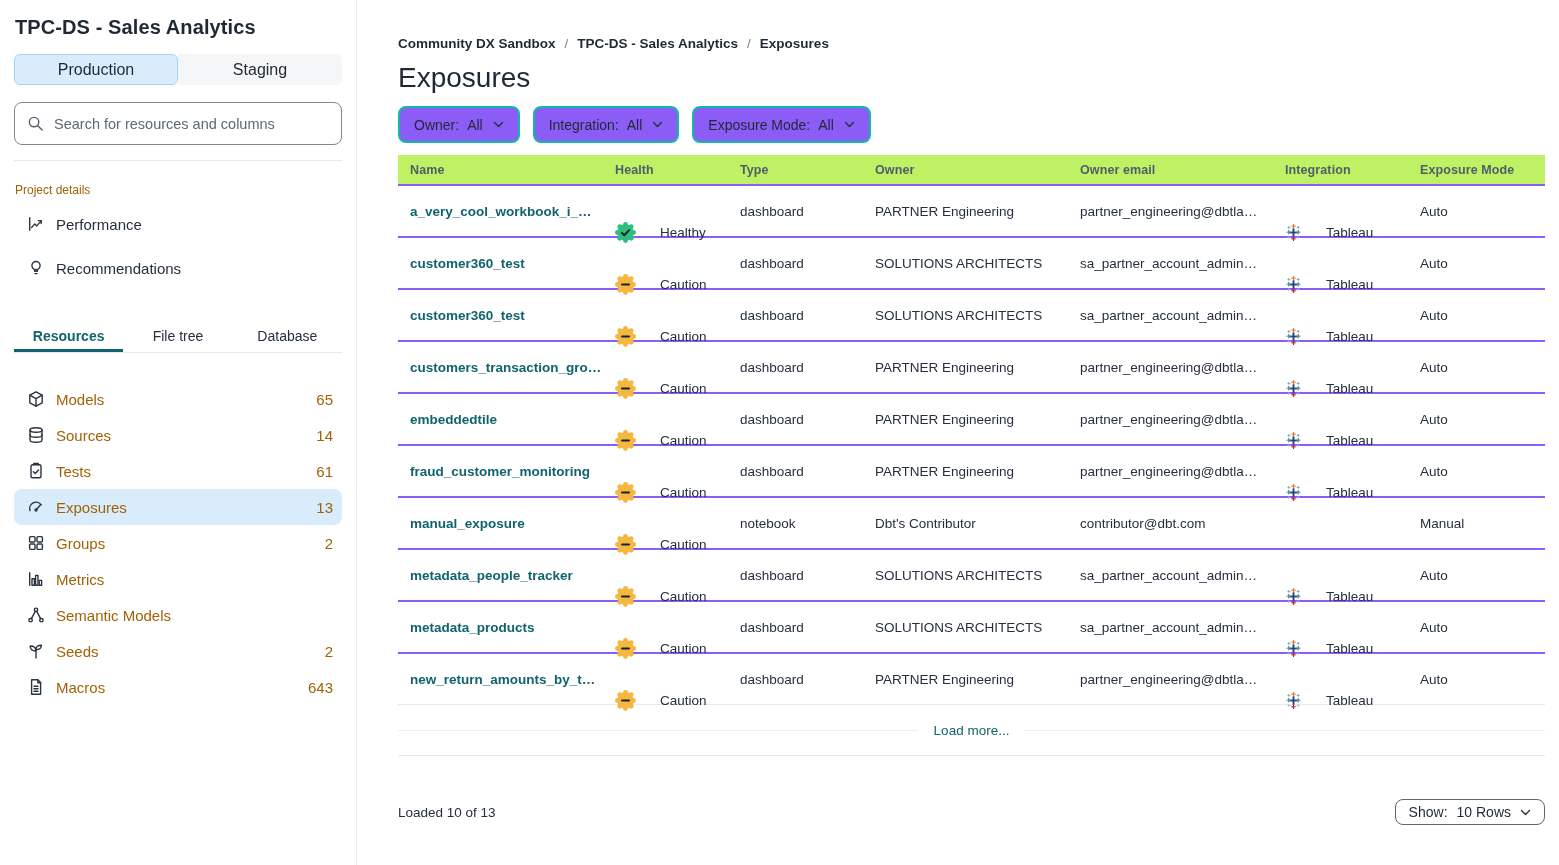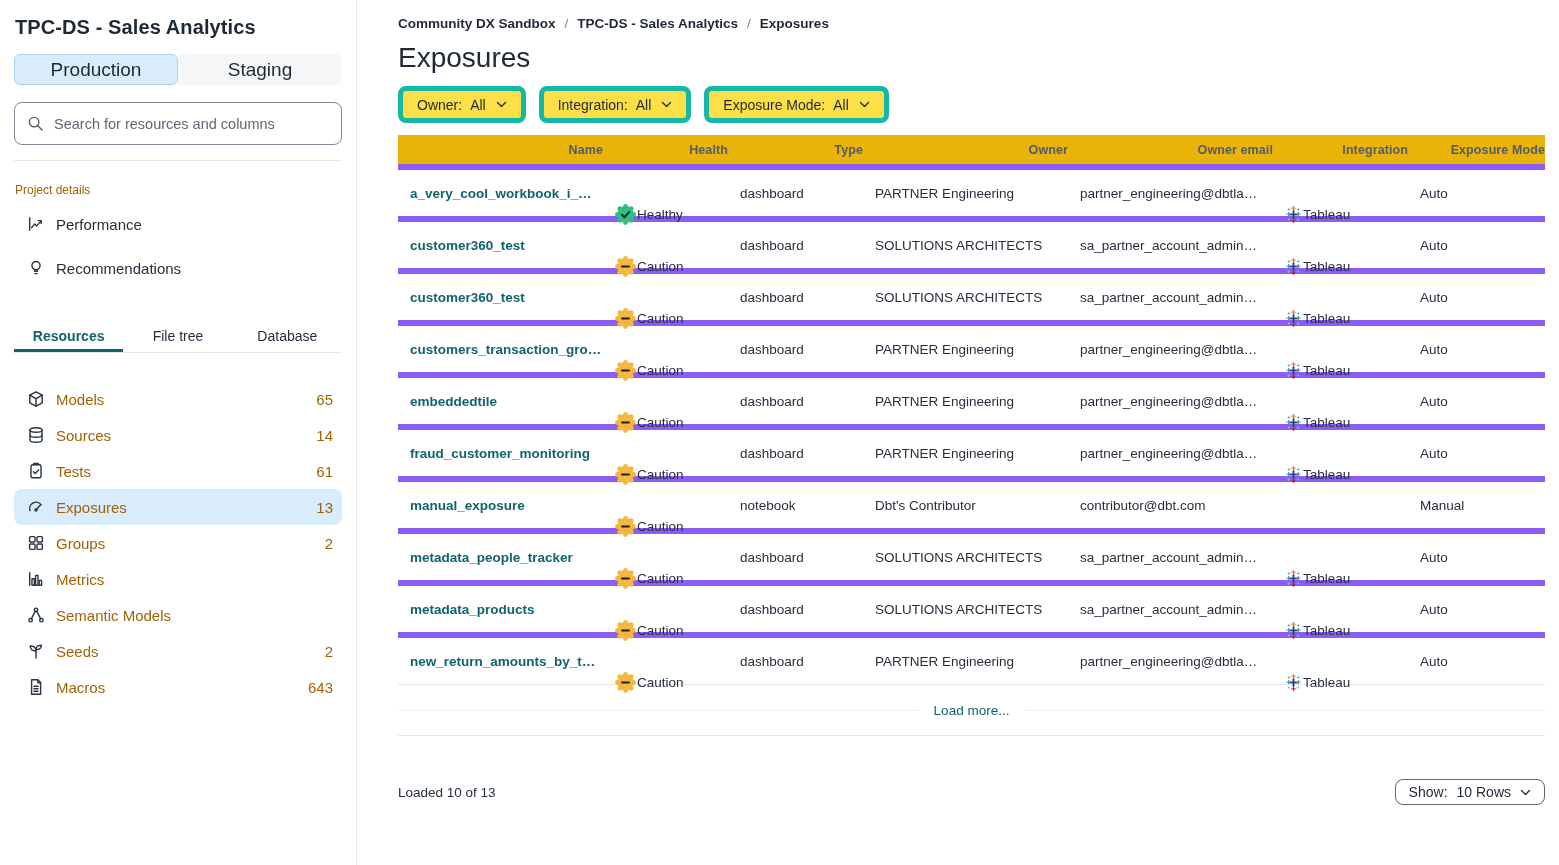--- a/index.html
+++ b/index.html
@@ -10,21 +10,21 @@
     background: #ffffff;
     font-size: 14px;
   }
   button { font: inherit; color: inherit; background: none; border: none; }
   .app { display: flex; width: 100%; height: 100%; }
 
   
   .sidebar { width: 357px; min-width: 357px; border-right: 1px solid #E7E9EB; padding: 0 14px; }
   .project-title { font-size: 20px; font-weight: 700; color: #1F2936; margin: 16px 0 0 1px; letter-spacing: .1px; }
   .env-tabs { display: grid; grid-template-columns: 1fr 1fr; margin-top: 15px; height: 31px; }
-  .env-tab { display: flex; align-items: center; justify-content: center; font-size: 19px; color: #1F2936; background: #F5F6F7; border: 1px solid transparent; }
+  .env-tab { display: flex; align-items: center; justify-content: center; font-size: 16px; color: #1F2936; background: #F5F6F7; border: 1px solid transparent; }
   .env-tab:first-child { border-radius: 6px 0 0 6px; }
   .env-tab:last-child { border-radius: 0 6px 6px 0; }
   .env-tab.active { background: #D8ECFC; border: 1px solid #A8D4F4; border-radius: 6px; }
   .search-box { margin-top: 17px; height: 43px; border: 1px solid #7E8894; border-radius: 8px; display: flex; align-items: center; gap: 10px; padding: 0 12px; background: #fff; }
   .search-box input { border: none; outline: none; flex: 1; font: inherit; font-size: 14.5px; color: #262F3D; background: transparent; }
   .search-box input::placeholder { color: #5D6876; }
   .sidebar-divider { border: none; border-top: 1px solid #E7E9EB; margin-top: 15px; }
   .section-label { margin-top: 22px; font-size: 12px; color: #a16207; padding-left: 1px; }
   .project-nav { margin-top: 5px; }
   .nav-item { display: flex; align-items: center; gap: 11px; height: 44px; padding-left: 13px; font-size: 15px; color: #262F3D; border-radius: 8px; }
@@ -32,36 +32,36 @@
   .view-tab { display: flex; align-items: center; justify-content: center; font-size: 14px; color: #262F3D; }
   .view-tab.active { color: #11636D; font-weight: 700; box-shadow: inset 0 -3px 0 #11636D; }
   .resource-nav { margin-top: 28px; }
   .res-item { display: flex; align-items: center; gap: 11px; height: 36px; padding: 0 9px 0 13px; font-size: 15px; border-radius: 8px; color: #a16207; }
   .res-item.selected { background: #D9ECFB; }
   .res-count { margin-left: auto; font-size: 15px; }
   .icon { display: inline-flex; align-items: center; justify-content: center; line-height: 0; }
 
   
   .main { flex: 1; padding: 0 14px 0 41px; min-width: 0; }
-  .breadcrumb { margin-top: 16px; display: flex; align-items: center; gap: 9px; font-size: 13.5px; font-weight: 700; color: #1F2936; }
+  .breadcrumb { margin-top: 36px; display: flex; align-items: center; gap: 9px; font-size: 13.5px; font-weight: 700; color: #1F2936; }
   .crumb { color: #1F2936; text-decoration: none; }
   .crumb-sep { color: #7A8593; font-weight: 400; }
   .page-title { margin-top: 11px; font-size: 28px; font-weight: 500; color: #1F2936; }
   .filters { display: flex; gap: 13px; margin-top: 12px; }
-  .filter-btn { height: 37px; border: 5px solid #14b8a6; border-radius: 8px; background: #fde047; display: flex; align-items: center; gap: 8px; padding: 12px 14px; font-size: 14px; color: #1F2936; }
+  .filter-btn { height: 37px; border: 2px solid #14b8a6; border-radius: 8px; background: #8b5cf6; display: flex; align-items: center; gap: 8px; padding: 12px 14px; font-size: 14px; color: #1F2936; }
   .filter-btn .chev { margin-left: 2px; }
 
   .exposures-table { margin-top: 12px; }
   .thead, .trow { display: grid; grid-template-columns: 205px 125px 135px 205px 205px 135px 1fr; align-items: center; }
-  .thead { background: #eab308; height: 29px; text-align: right; }
+  .thead { background: #bef264; height: 29px; }
   .th { font-size: 12.5px; font-weight: 700; color: #525D6B; padding-left: 12px; letter-spacing: .1px; }
-  .trow { height: 52px; border-top: 6px solid #8b5cf6; }
+  .trow { height: 52px; border-top: 2px solid #8b5cf6; }
   .td { padding-left: 12px; font-size: 13.5px; color: #262F3D; white-space: nowrap; overflow: hidden; }
   .name-link { color: #11636D; font-weight: 700; text-decoration: underline; text-underline-offset: 3px; }
-  .health-cell, .integration-cell { display: flex; align-items: center; gap: 1px; margin-top: 42px; }
+  .health-cell, .integration-cell { display: flex; align-items: center; gap: 24px; margin-top: 42px; }
   .load-more-row { height: 52px; display: flex; align-items: center; border-top: 1px solid #E7E9EB; border-bottom: 1px solid #E7E9EB; }
   .load-more-row::before, .load-more-row::after { content: ""; flex: 1; border-top: 1px solid #EDEFF0; }
   .load-more { color: #11636D; font-size: 13.5px; padding: 0 16px; text-decoration: none; }
 
   .table-footer { display: flex; align-items: center; justify-content: space-between; margin-top: 43px; }
   .loaded-text { font-size: 13.5px; color: #262F3D; }
   .show-btn { height: 26px; border: 1px solid #5E6873; border-radius: 8px; background: #fff; display: flex; align-items: center; gap: 9px; padding: 0 13px; font-size: 14px; color: #1F2936; }
 </style>
 </head>
 <body>

